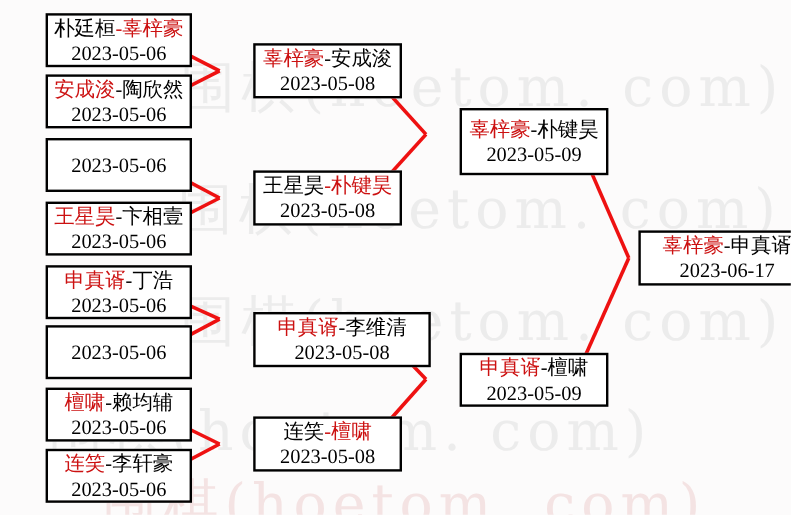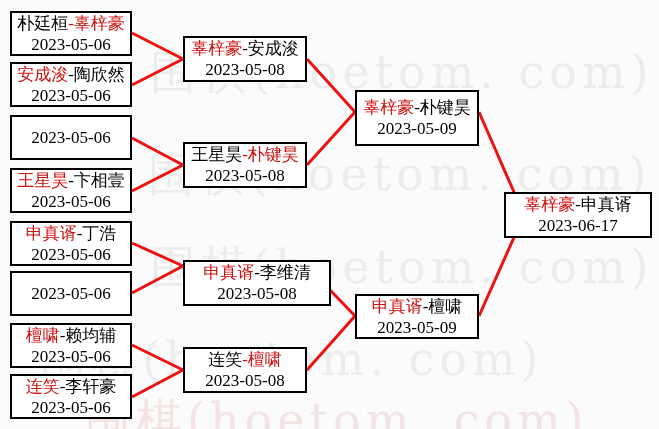--- a/index.html
+++ b/index.html
@@ -20,20 +20,21 @@
   
   .connectors { position:absolute; left:0; top:0; z-index:1; }
   .conn { stroke: var(--connector, #ee1111); stroke-width:3; }
   
   .box {
     position:absolute; z-index:2; box-sizing:border-box;
     background: var(--box-bg, #ffffff);
     border: 2px solid var(--border, #000000);
     display:flex; flex-direction:column; justify-content:center; align-items:center;
     text-align:center;
+    margin-left:28px;
   }
   .players { font-size:17px; line-height:21px; color: var(--text, #000000); white-space:nowrap; }
   .date    { font-size:17px; line-height:21px; color: var(--text, #000000); white-space:nowrap; }
   .pl { color: var(--text, #000000); }
   .pl[data-winner="true"] { color: var(--winner, #cc1111); }
 </style>
 </head>
 <body>
 
 <div class="canvas">

